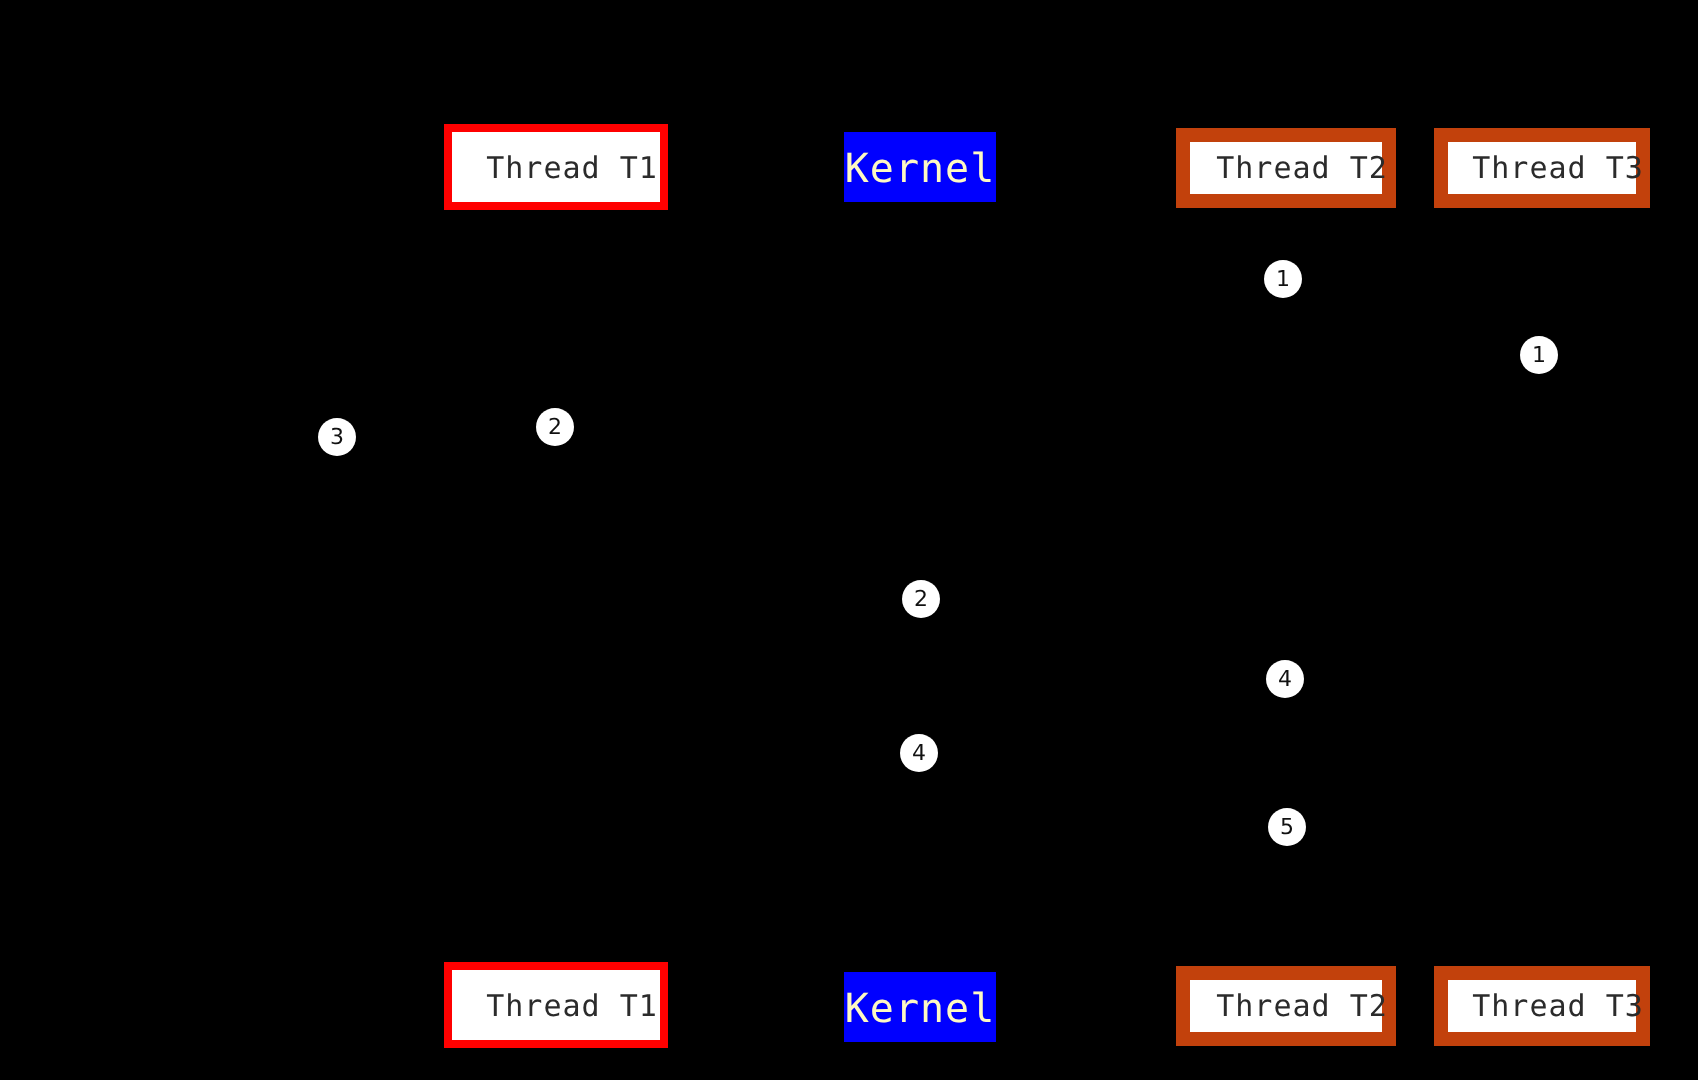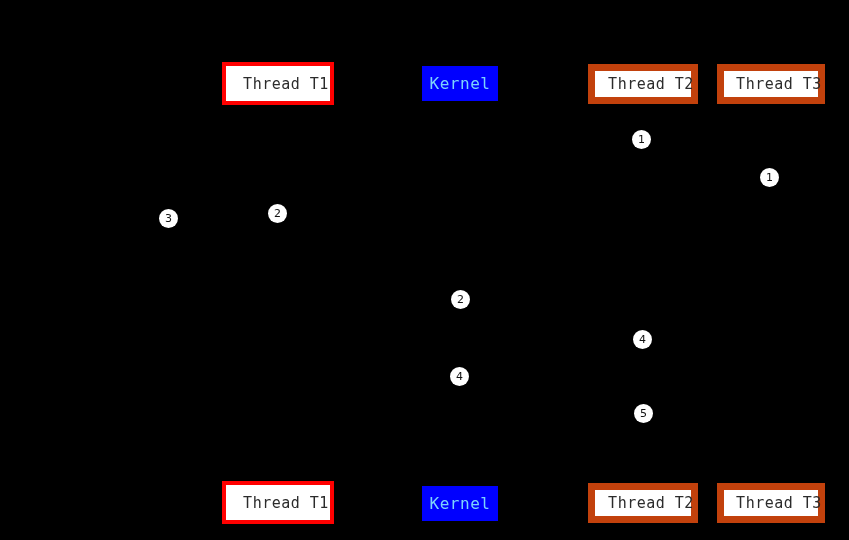--- a/index.html
+++ b/index.html
@@ -34,22 +34,22 @@
     padding-left: 16px;
   }
   .participant.red-border {
     border: 4px solid #ff0000;
   }
   .participant.blue-border {
     border: 7px solid #c2410c;
   }
   .participant.filled-blue {
     background: #0000ff;
-    color: #7dd3fc;
-    font-size: 16px;
+    color: #fef9c3;
+    font-size: 20px;
     border: 0;
   }
 
   
   .lifeline {
     position: absolute;
     width: 1px;
     background: #000000;
   }
 

